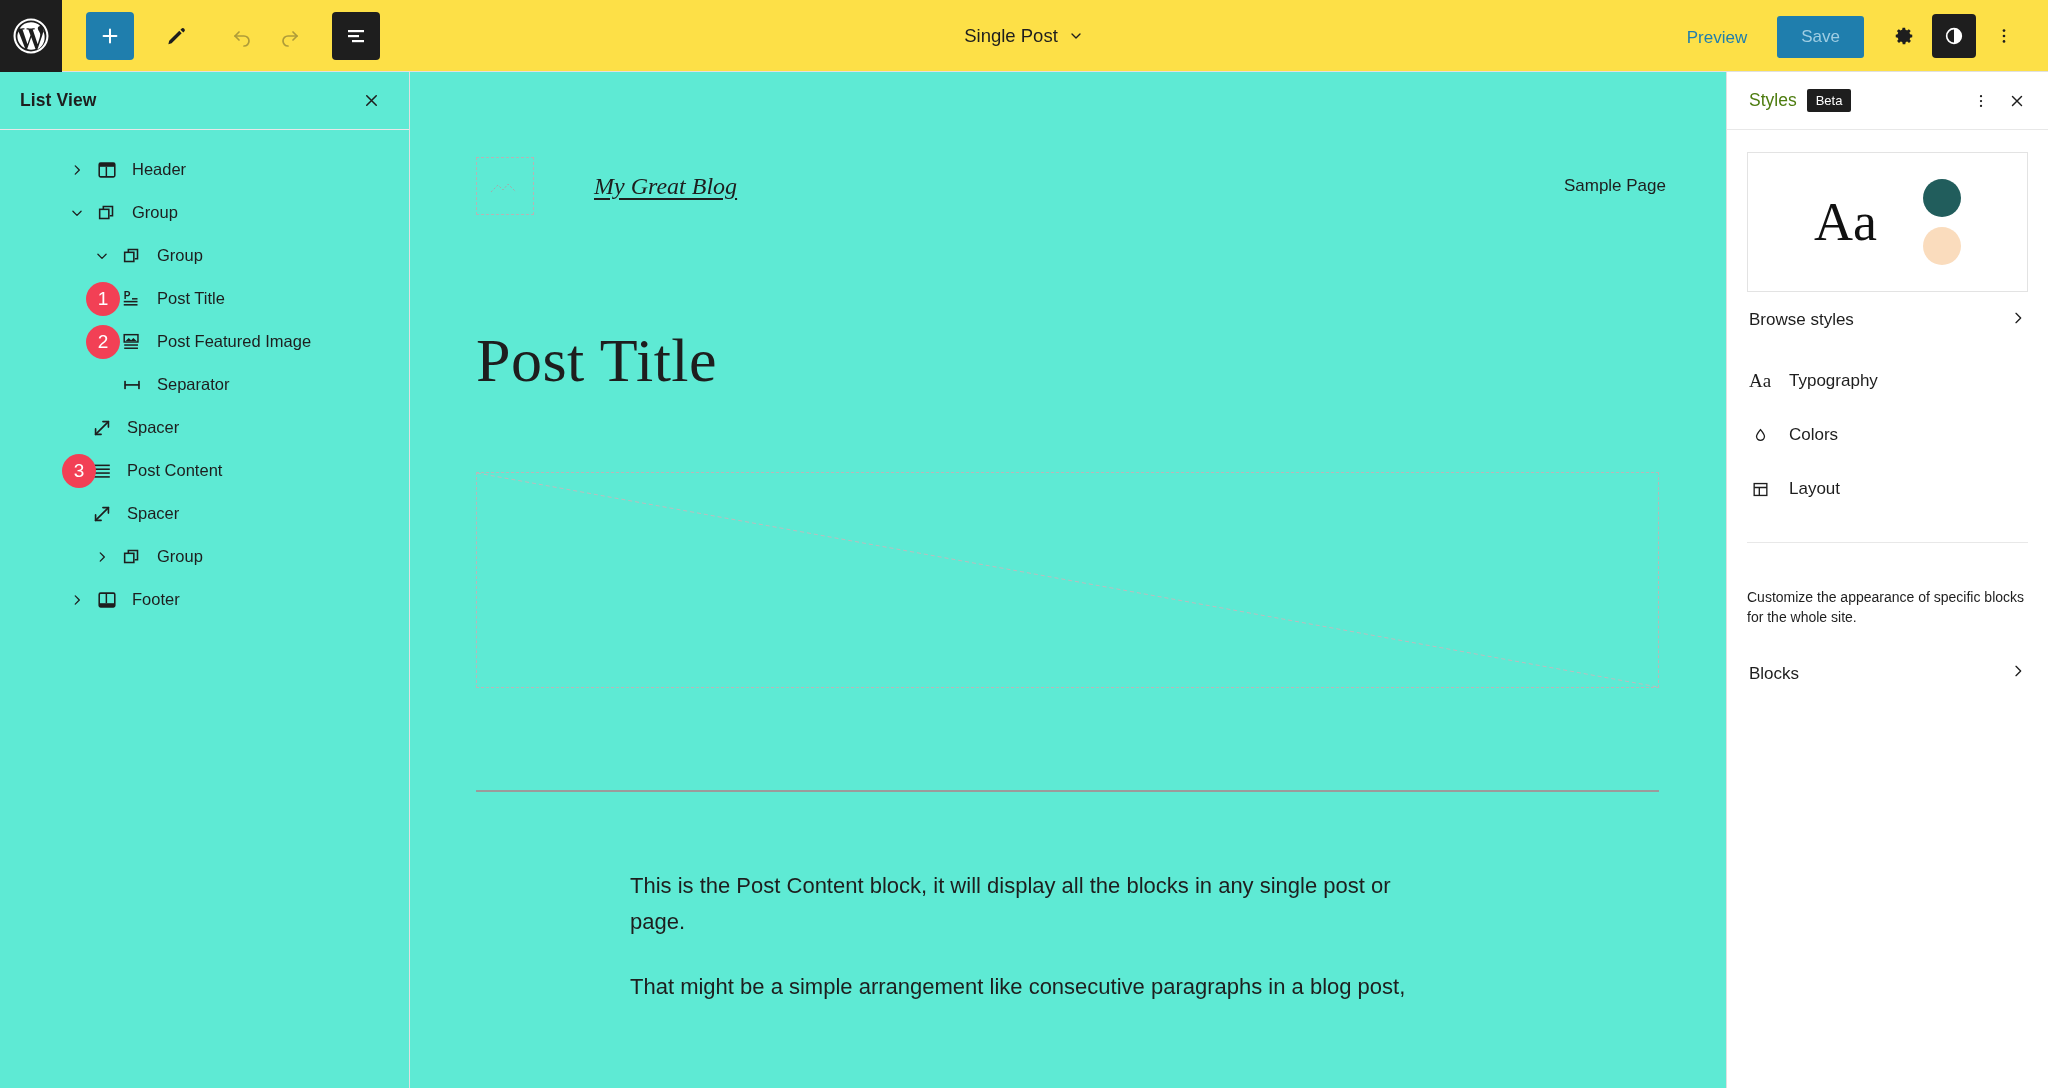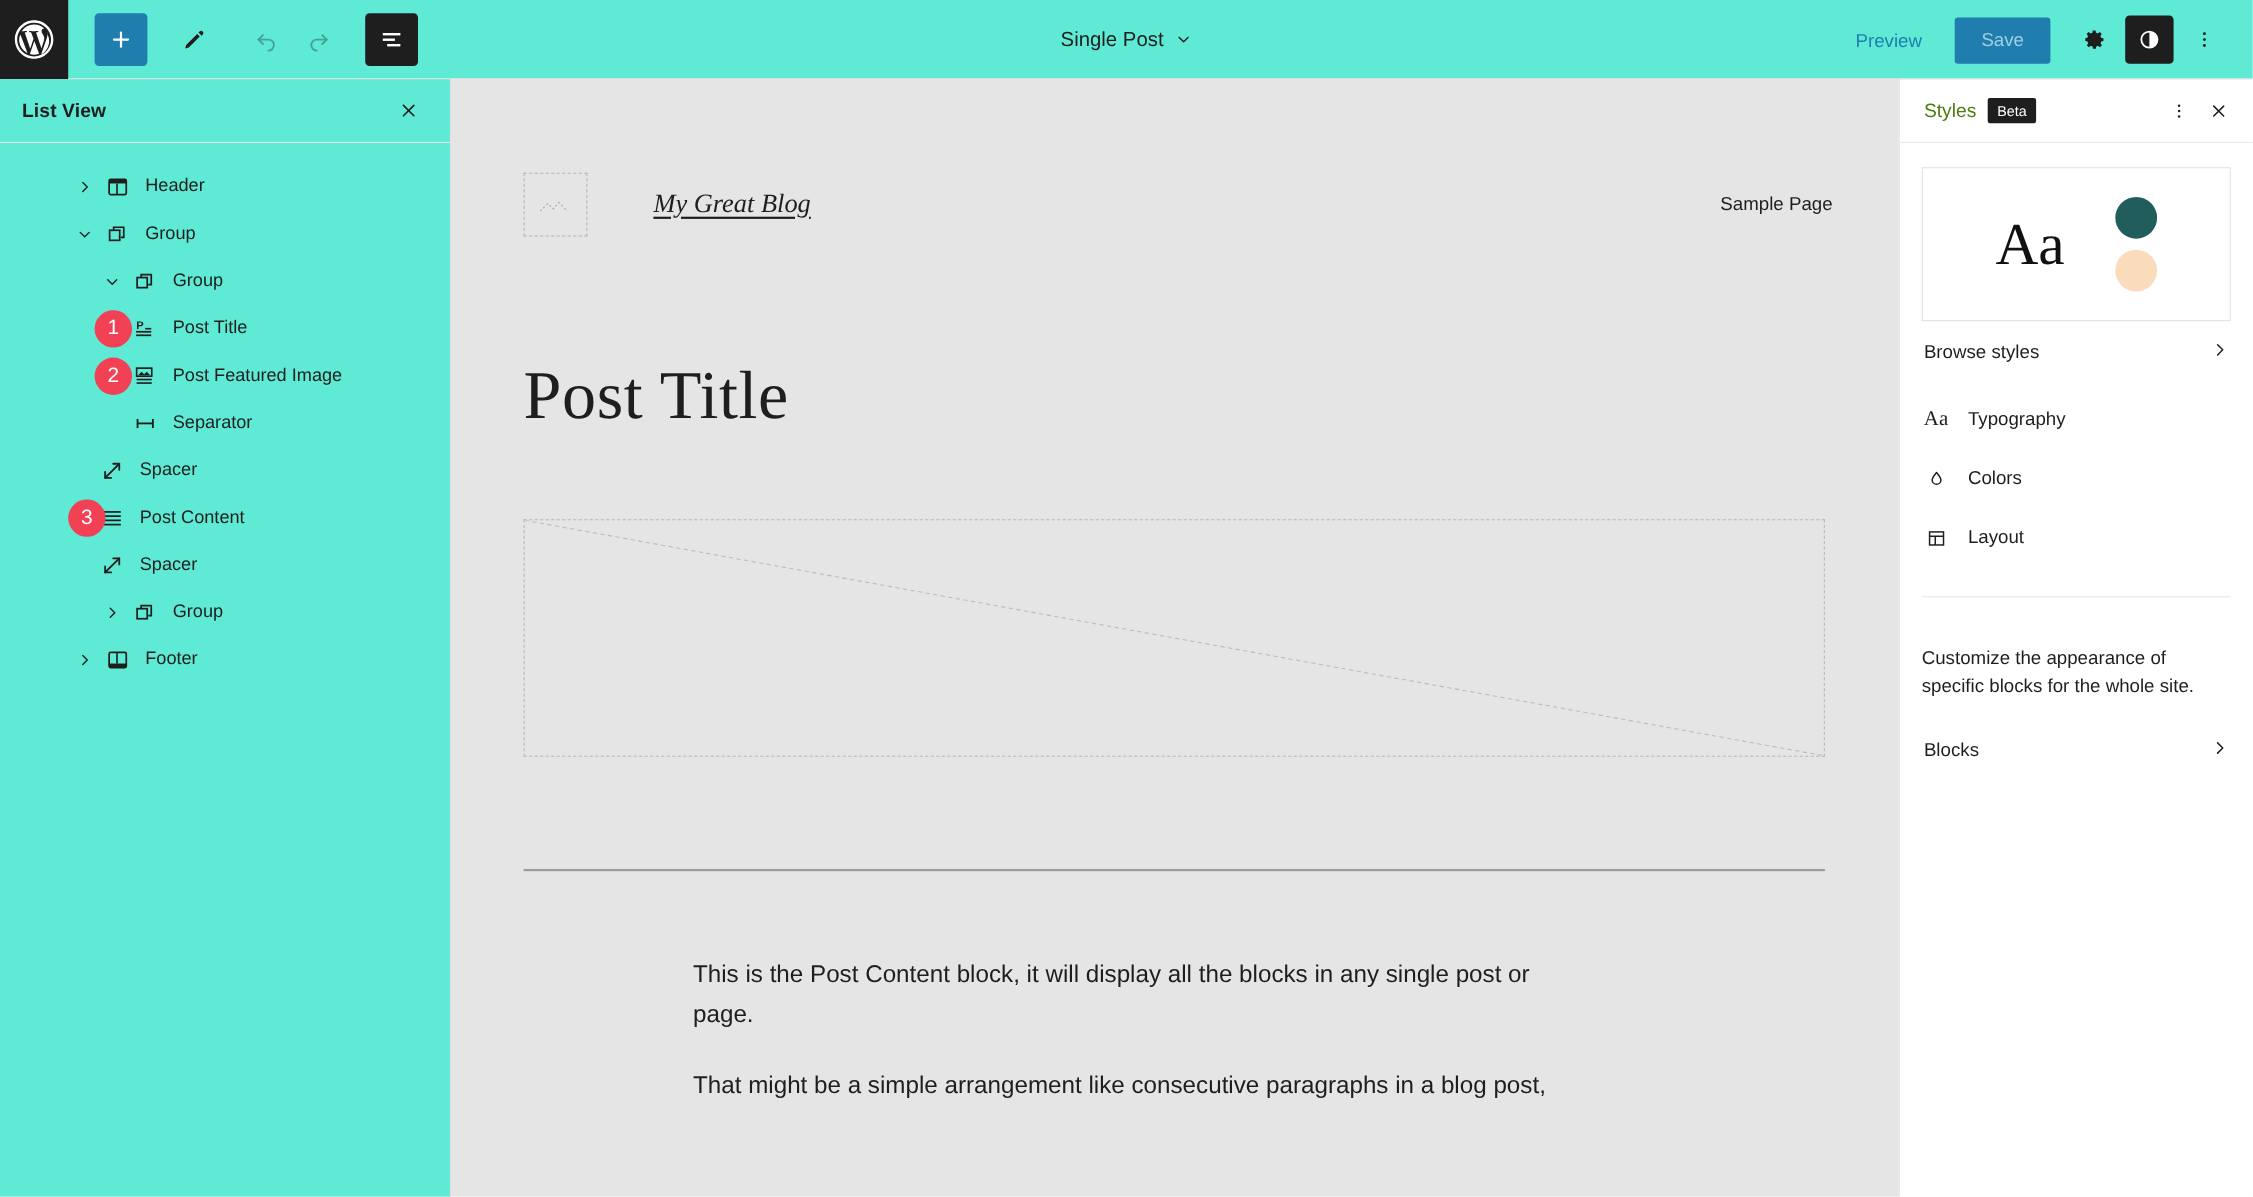--- a/index.html
+++ b/index.html
@@ -9,21 +9,21 @@
     background: #fff;
     overflow: hidden;
     -webkit-font-smoothing: antialiased;
   }
 
   .app { position: relative; width: 2048px; height: 1088px; display: flex; flex-direction: column; }
 
   
   .topbar {
     height: 72px; flex: 0 0 72px;
-    background: #5eead4;
+    background: #fde047;
     border-bottom: 1px solid #e0e0e0;
     display: flex; align-items: center;
     position: relative;
   }
   .wp-logo {
     width: 62px; height: 72px; background: #1e1e1e;
     display: flex; align-items: center; justify-content: center;
     flex: 0 0 62px;
   }
   .wp-logo svg { display: block; }
@@ -117,21 +117,21 @@
     transform: translateY(-50%);
     width: 34px; height: 34px; border-radius: 50%;
     background: #f24055; color: #fff;
     display: flex; align-items: center; justify-content: center;
     font-size: 19px; font-weight: 400; line-height: 1;
     font-family: "Liberation Sans", sans-serif;
   }
 
   
   .canvas {
-    flex: 1 1 auto; background: #e5e5e5; position: relative;
+    flex: 1 1 auto; background: #5eead4; position: relative;
     overflow: hidden;
   }
   .canvas-inner { padding: 0 0 0 0; }
 
   .site-header {
     display: flex; align-items: center;
     padding: 85px 60px 0 66px;
     justify-content: space-between;
   }
   .site-brand { display: flex; align-items: center; gap: 60px; }
@@ -229,21 +229,21 @@
   .sp-menuitem {
     display: flex; align-items: center; gap: 16px;
     height: 54px; cursor: pointer; font-size: 17px; color: #1e1e1e;
   }
   .sp-menuitem .mi-icon {
     width: 26px; display: flex; align-items: center; justify-content: center;
   }
   .sp-divider { border-top: 1px solid #e8e8e8; margin: 26px 0 0 0; }
   .sp-desc {
     padding: 44px 20px 0 20px;
-    font-size: 17px; line-height: 1.45; color: #1e1e1e;
+    font-size: 14px; line-height: 1.45; color: #1e1e1e;
   }
 
   
   .statusbar {
     height: 42px; flex: 0 0 42px;
     border-top: 1px solid #e0e0e0;
     display: flex; align-items: center;
     padding-left: 22px;
     background: #fff;
   }

